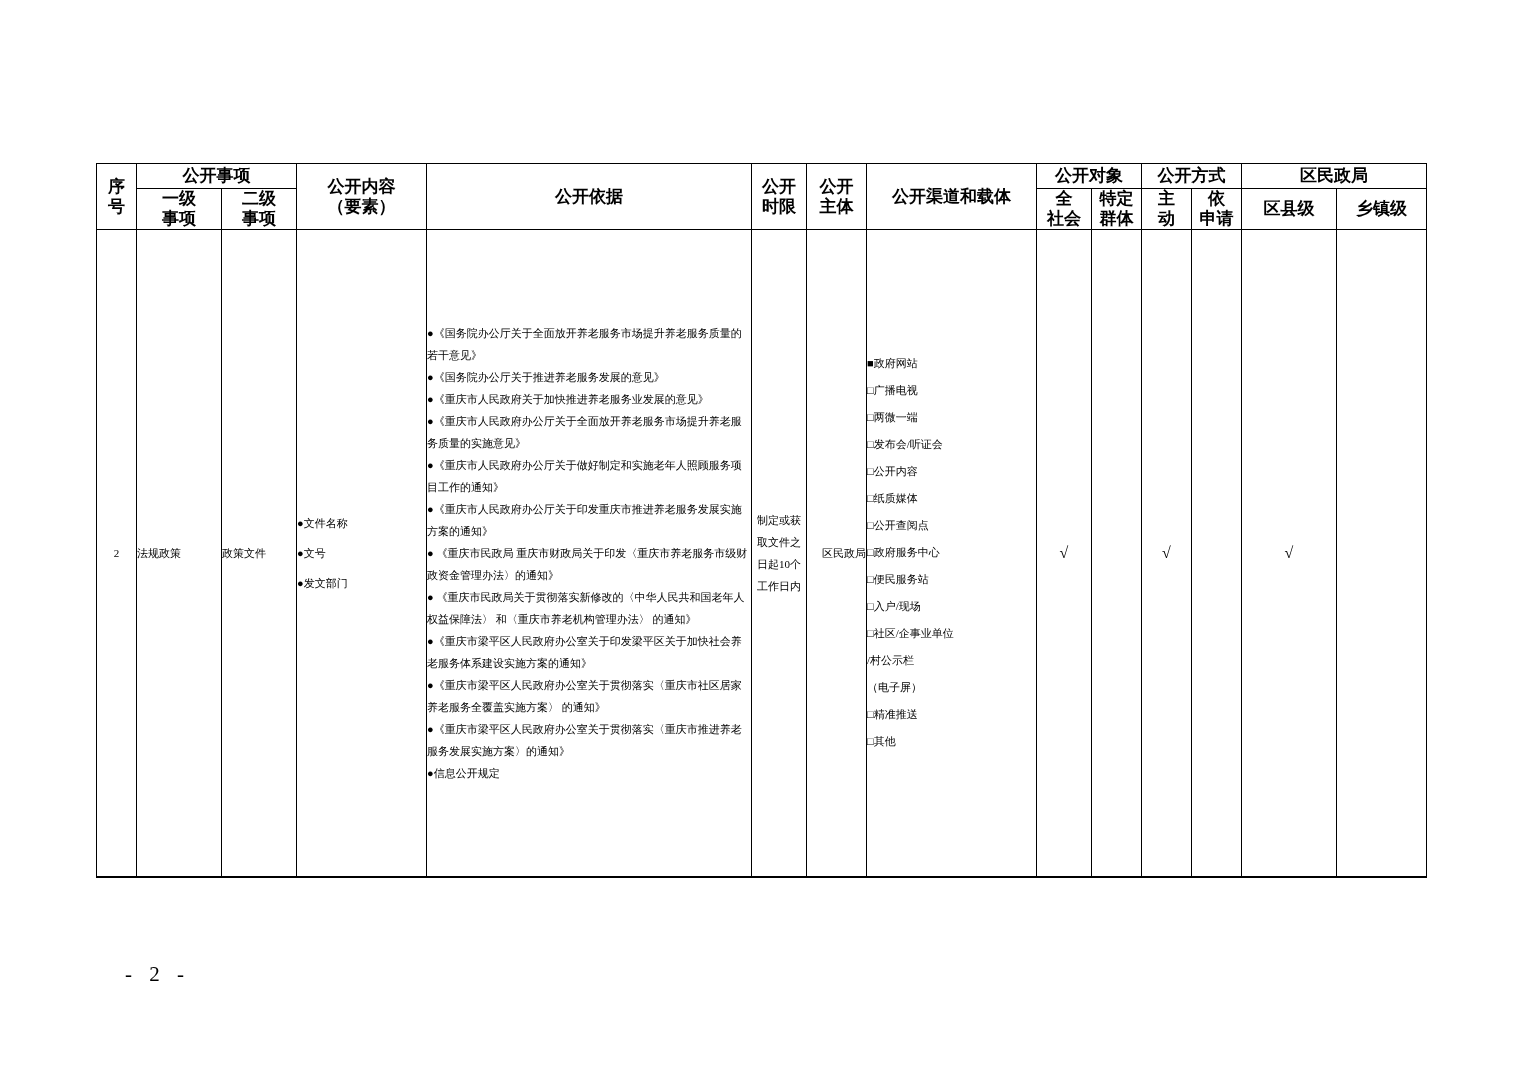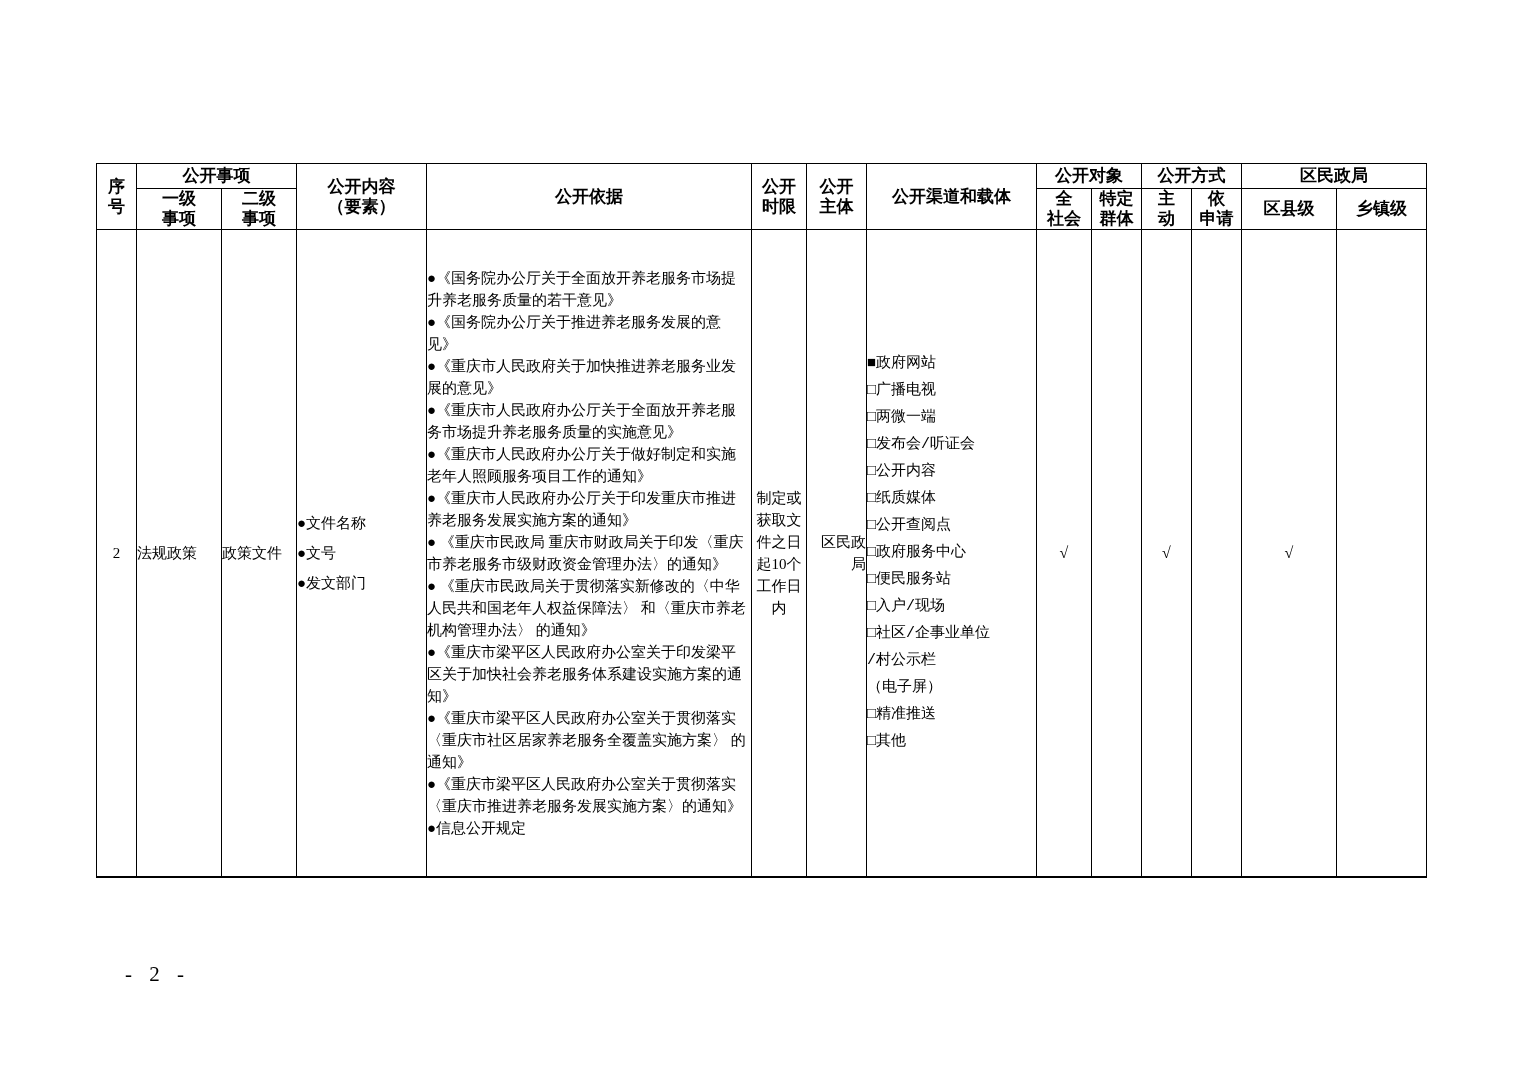--- a/index.html
+++ b/index.html
@@ -39,33 +39,33 @@
     line-height: 20px;
     text-align: center;
     vertical-align: middle;
     white-space: pre-line;
   }
   tr.h1 { height: 25px; }
   tr.h2 { height: 40px; }
   tr.body-row { height: 647px; }
   td {
     vertical-align: middle;
-    font-size: 15px;
+    font-size: 11px;
     line-height: 22px;
   }
   .c-serial { text-align: center; }
   .c-l1, .c-l2 { padding: 0 9px; text-align: left; }
   .c-content { padding-left: 13px; text-align: left; margin-left: 8px; }
   .content-item { line-height: 30px; }
   .c-basis { padding: 0 3px; text-align: left; }
   .basis-item { line-height: 22px; white-space: pre-line; }
   .c-time { padding: 0 7px; text-align: center; line-height: 22px; white-space: pre-line; }
   .c-subject { padding: 0 11px; text-align: right; }
   .c-channels { padding-left: 11px; text-align: left; }
-  .channel-item { line-height: 27px; white-space: pre-line; font-family: Liberation Mono, monospace; }
+  .channel-item { line-height: 27px; white-space: pre-line; }
   .c-check { text-align: center; font-size: 16px; }
   .footer {
     position: absolute;
     left: 125px;
     top: 962px;
     font-size: 21px;
     letter-spacing: 6px;
     white-space: nowrap;
   }
 </style>

